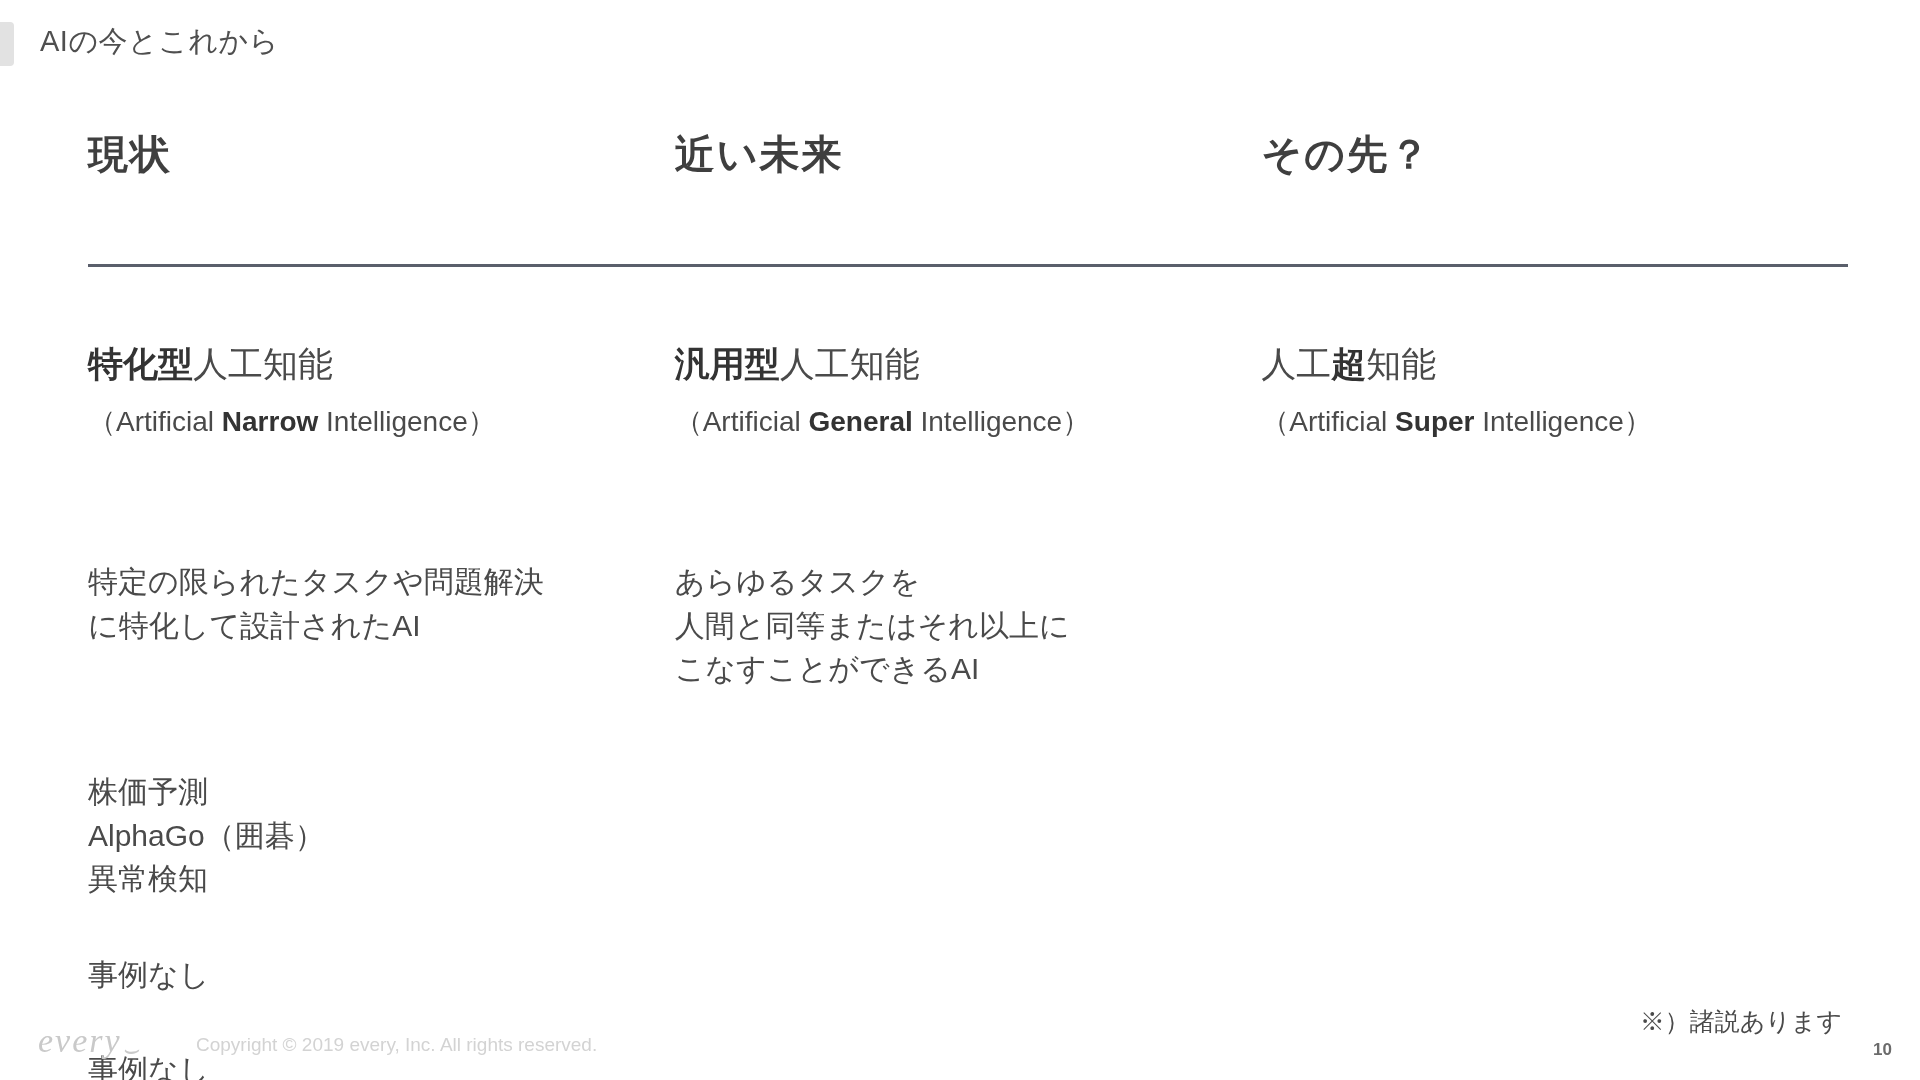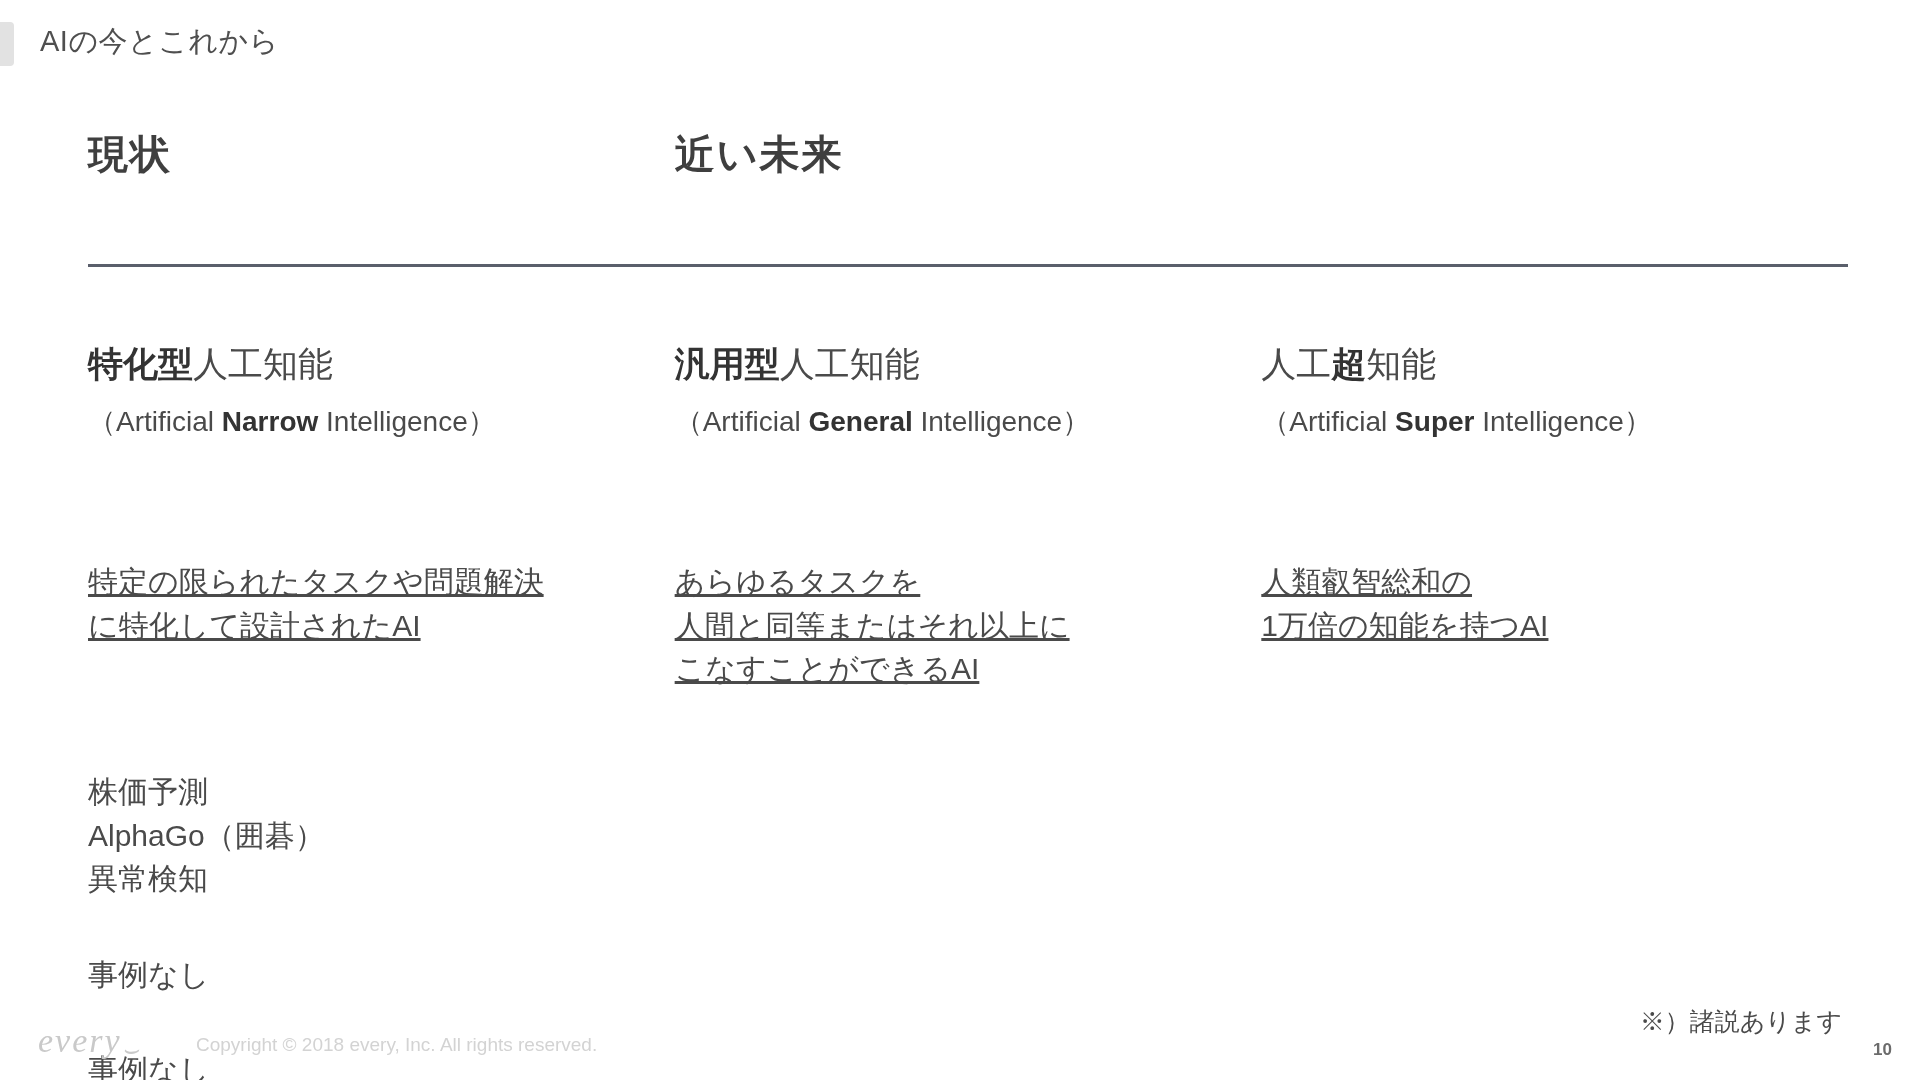--- a/index.html
+++ b/index.html
@@ -89,21 +89,20 @@
   }
   .name-en b { font-weight: bold; color: #333; }
 
   
   .row-desc {
     position: absolute;
     top: 560px;
     left: 88px;
     width: 1760px;
     display: flex;
-    text-decoration: underline;
   }
   .desc {
     font-size: 30px;
     line-height: 1.45;
     color: #4a4a4a;
     white-space: pre-line;
   }
 
   
   .row-ex {
@@ -172,20 +171,23 @@
   <div class="title-text">AIの今とこれから</div>
 </div>
 
 <div class="grid">
   <div class="col">
     <div class="col-head">現状</div>
   </div>
   <div class="col">
     <div class="col-head">近い未来</div>
   </div>
+  <div class="col">
+    <div class="col-head">その先？</div>
+  </div>
 </div>
 
 <div class="rule"></div>
 
 <div class="row-names">
   <div class="col">
     <div class="name-jp"><b>特化型</b><span>人工知能</span></div>
     <div class="name-en"><span>（Artificial </span><b>Narrow</b><span> Intelligence）</span></div>
   </div>
   <div class="col">
@@ -201,37 +203,33 @@
 <div class="row-desc">
   <div class="col">
     <div class="desc">特定の限られたタスクや問題解決
 に特化して設計されたAI</div>
   </div>
   <div class="col">
     <div class="desc">あらゆるタスクを
 人間と同等またはそれ以上に
 こなすことができるAI</div>
   </div>
-  <div class="col">
-    <div class="desc">人類叡智総和の
-1万倍の知能を持つAI</div>
-  </div>
 </div>
 
 <div class="row-ex">
   <div class="col">
     <div class="ex">株価予測
 AlphaGo（囲碁）
 異常検知</div>
   </div>
   <div class="col">
     <div class="ex ex-middle">事例なし</div>
   </div>
   <div class="col">
     <div class="ex ex-middle">事例なし</div>
   </div>
 </div>
 
 <div class="footnote">※）諸説あります</div>
 
 <div class="footer-logo"><span>every</span><span class="swash">⌣</span></div>
-<div class="copyright">Copyright © 2018 every, Inc. All rights reserved.</div>
+<div class="copyright">Copyright © 2019 every, Inc. All rights reserved.</div>
 <div class="page-num">10</div>
 
 </body></html>

